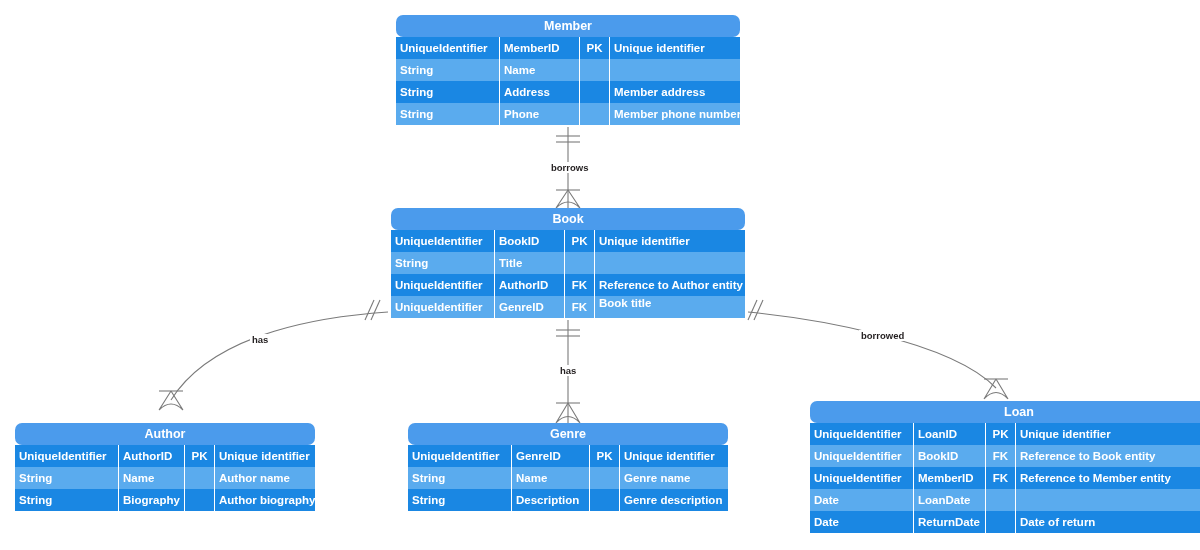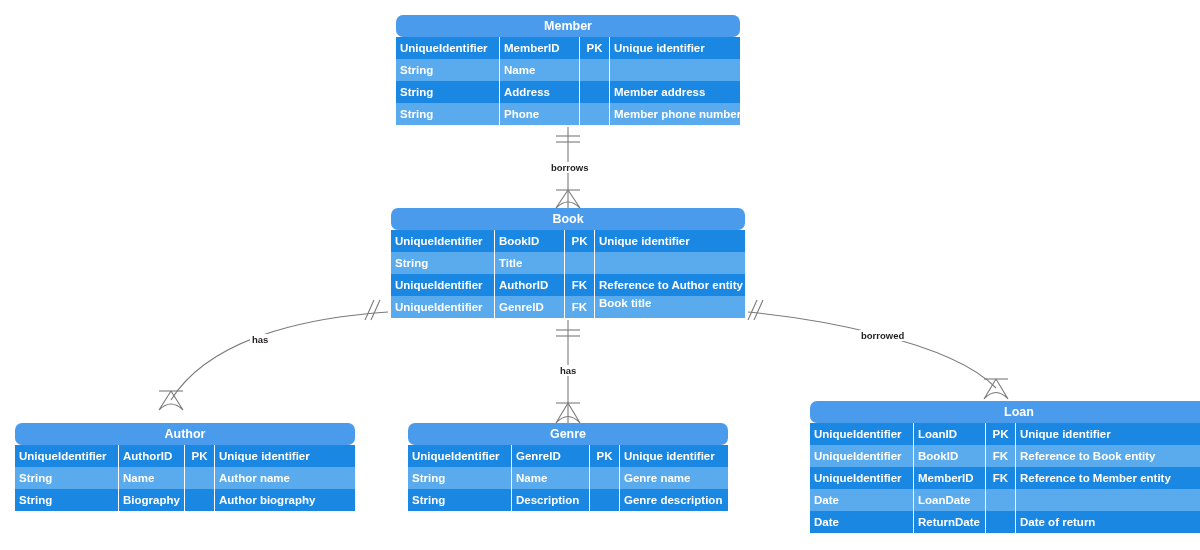--- a/index.html
+++ b/index.html
@@ -167,21 +167,21 @@
         <div class="cell c-key" style="flex: 0 0 30px; text-align: center;">FK</div>
         <div class="cell c-desc" style="flex: 1 1 auto;">Reference to Author entity</div>
       </div>
       <div class="attr-row even">
         <div class="cell c-type" style="flex: 0 0 104px;">UniqueIdentifier</div>
         <div class="cell c-name" style="flex: 0 0 70px;">GenreID</div>
         <div class="cell c-key" style="flex: 0 0 30px; text-align: center;">FK</div>
         <div class="cell c-desc" style="flex: 1 1 auto; margin-top: 18px;">Reference to Genre entity</div>
       </div>
     </div>
-  <div class="entity" id="e-author" style="left: 15px; top: 423px; width: 340px;">
+  <div class="entity" id="e-author" style="left: 15px; top: 423px; width: 300px;">
       <div class="entity-title">Author</div>
       <div class="attr-row odd">
         <div class="cell c-type" style="flex: 0 0 104px;">UniqueIdentifier</div>
         <div class="cell c-name" style="flex: 0 0 66px;">AuthorID</div>
         <div class="cell c-key" style="flex: 0 0 30px; text-align: center;">PK</div>
         <div class="cell c-desc" style="flex: 1 1 auto;">Unique identifier</div>
       </div>
       <div class="attr-row even">
         <div class="cell c-type" style="flex: 0 0 104px;">String</div>
         <div class="cell c-name" style="flex: 0 0 66px;">Name</div>

